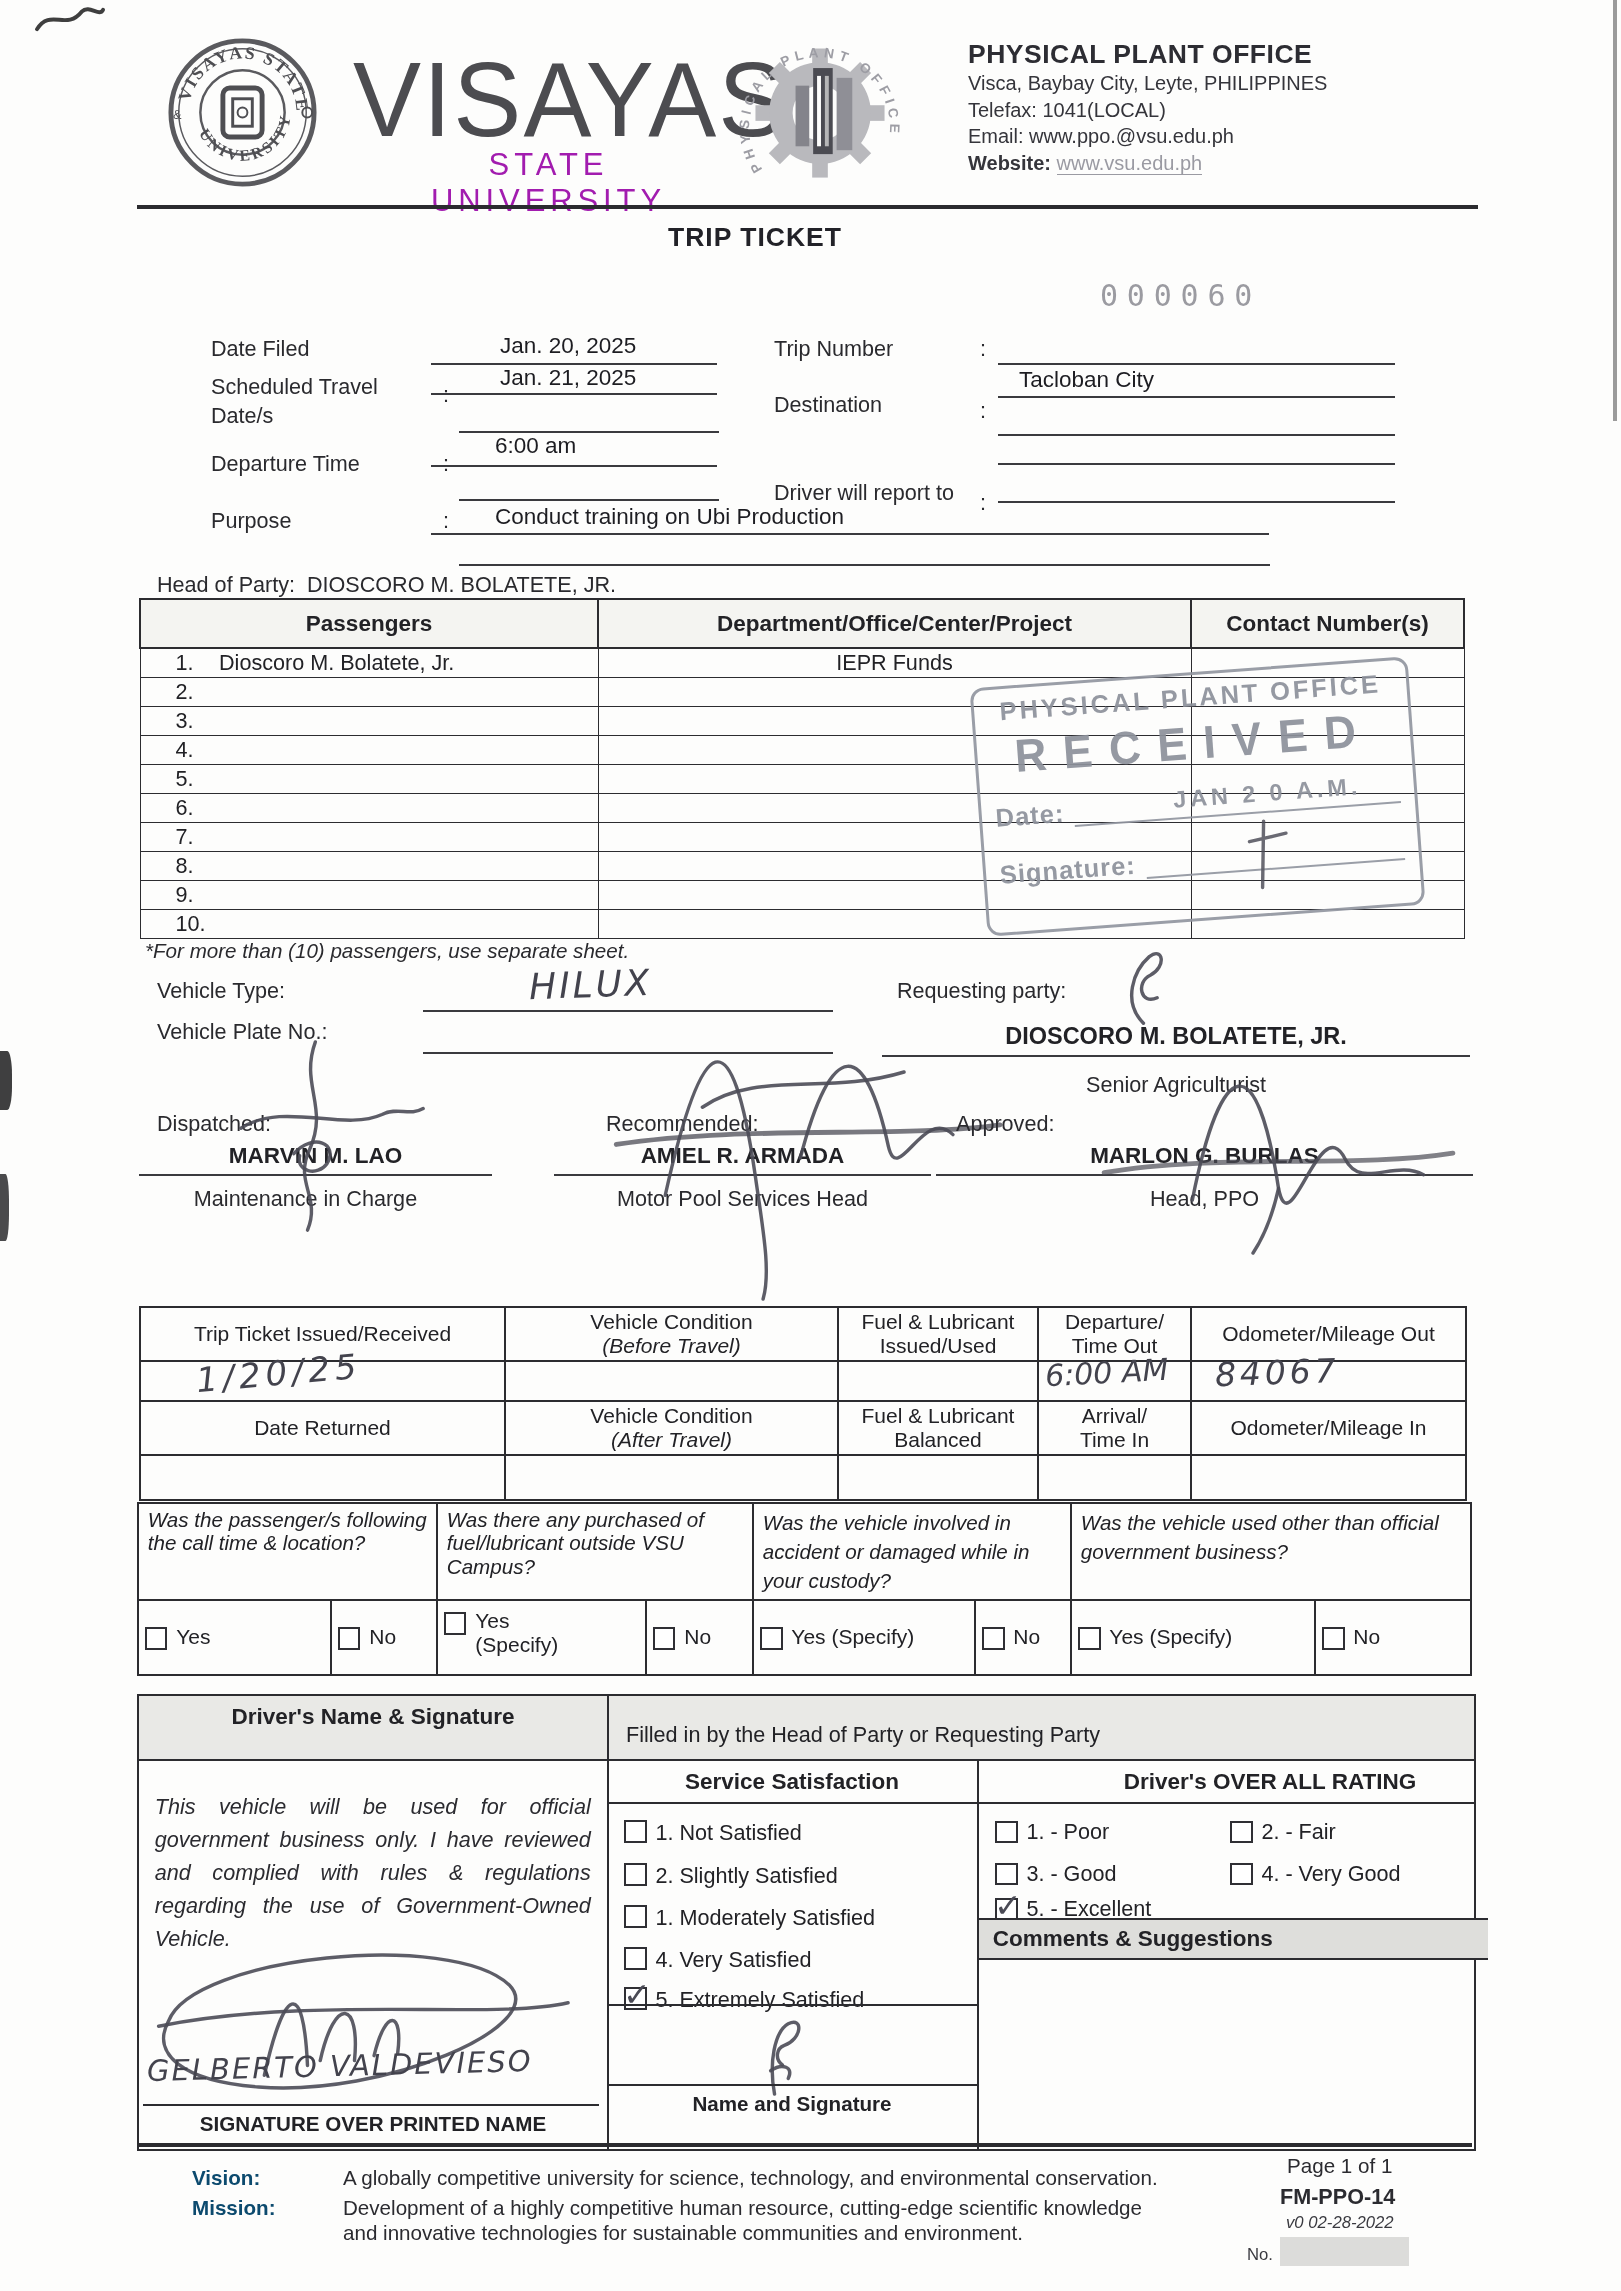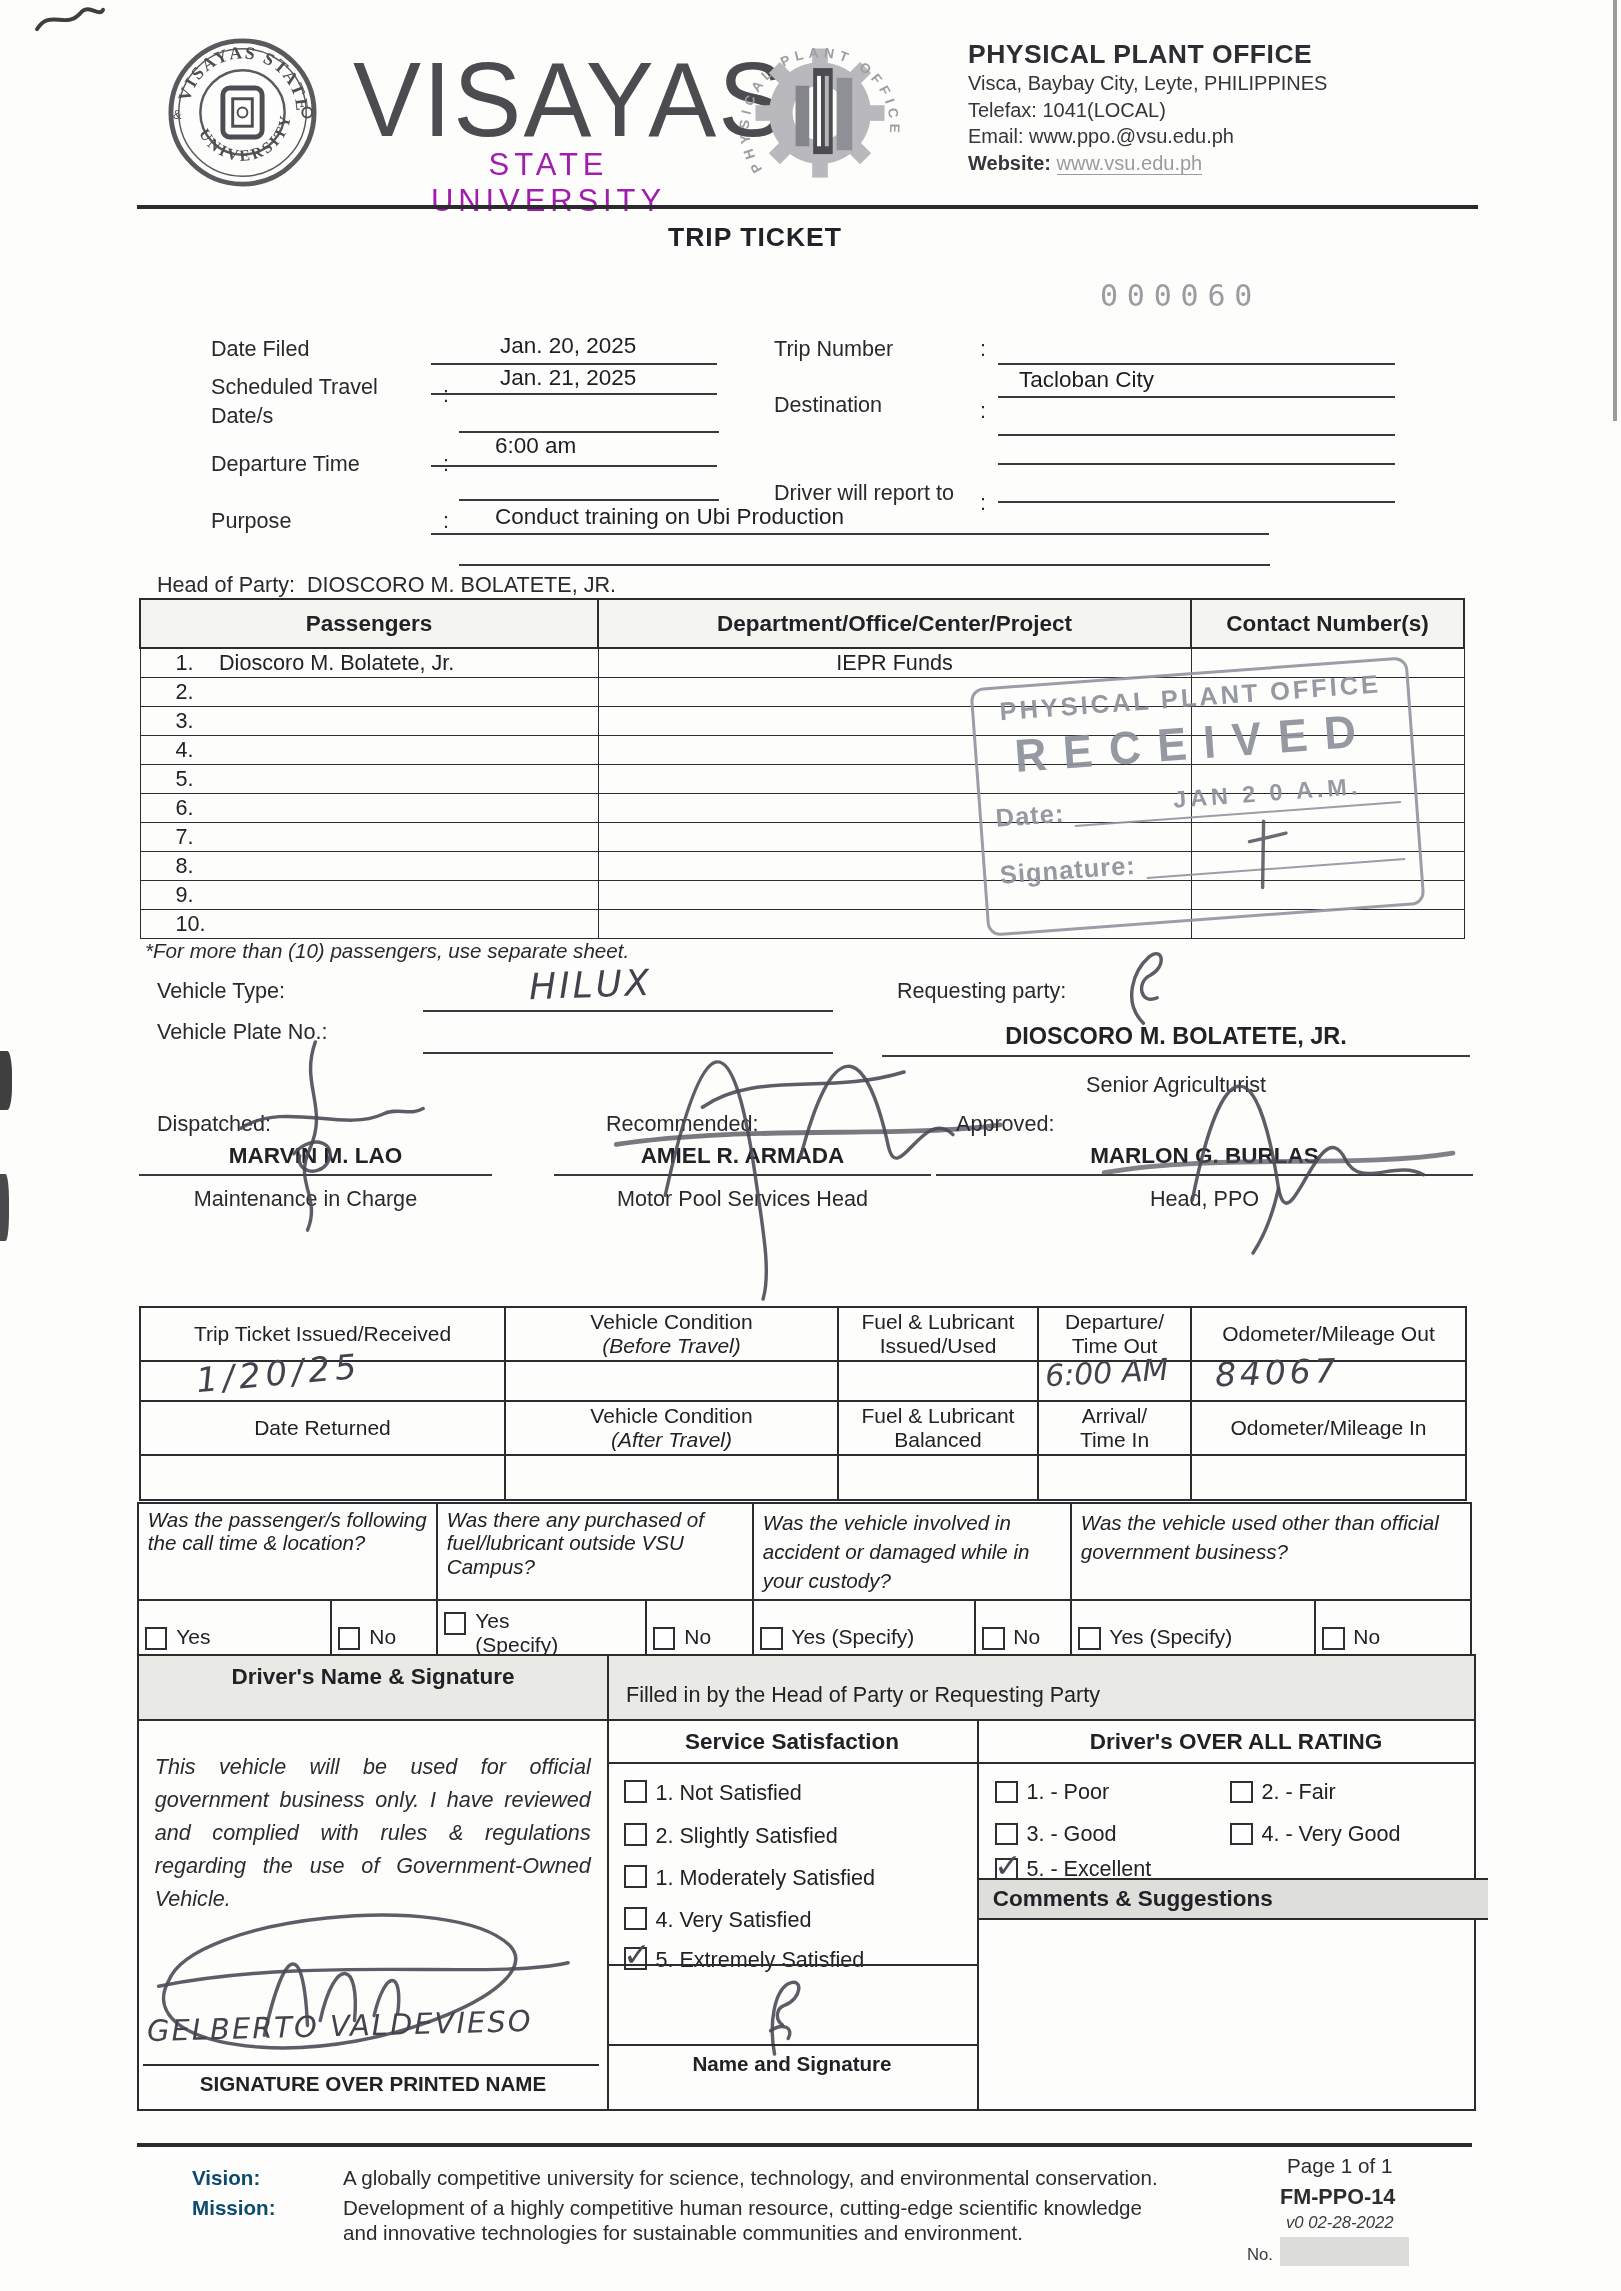--- a/index.html
+++ b/index.html
@@ -59,21 +59,21 @@
   .qtable{width:1333px;}
   .qtable td{border:2px solid #2c2c30;vertical-align:top;}
   .qtable .qcell{font-size:20.6px;font-style:italic;padding:3.9px 8.8px;line-height:23.5px;height:63px;}
   .qtable .ccell{height:65px;vertical-align:middle;padding:3.9px 5.9px;font-size:21px;}
   .cb{display:inline-block;width:18.6px;height:18.6px;border:2px solid #2f2f34;background:#fff;
       vertical-align:middle;margin-right:8.8px;position:relative;flex:none;}
   .cb.checked::after{content:"✓";position:absolute;left:-2.9px;top:-13.7px;font-size:33px;color:#4a4a55;
       font-family:"DejaVu Sans",sans-serif;}
 
   
-  .dtable{width:1335px;height:453px;border:2.9px solid #2c2c30;}
+  .dtable{width:1335px;height:453px;border:2.9px solid #2c2c30;margin-top:40px;}
   .dvline{position:absolute;width:2px;background:#2c2c30;}
   .dhline{position:absolute;height:2px;background:#2c2c30;}
   .dhead{background:#e9e9e6;}
   .sub-h{font-size:22.5px;font-weight:bold;text-align:center;}
   .svc-item{position:absolute;display:flex;align-items:flex-start;font-size:21.6px;}
   .rat-item{position:absolute;display:flex;align-items:center;font-size:21.6px;}
   .statement{font-size:21.6px;font-style:italic;line-height:33px;text-align:justify;color:#2b2b30;}
   .cap{font-size:20.6px;font-weight:bold;text-align:center;}
   .comments-band{background:#dededb;border-top:2px solid #2c2c30;border-bottom:2px solid #2c2c30;
       font-size:22.5px;font-weight:bold;display:flex;align-items:center;padding-left:13.7px;}
@@ -465,21 +465,21 @@
     <div class="abs dhead" style="left:0;top:0;width:468px;height:63px;"></div>
     <div class="abs dhead" style="left:468px;top:0;width:867px;height:63px;"></div>
     <div class="dhline" style="left:0;top:63px;width:1335px;"></div>
     <div class="dvline" style="left:468px;top:0;height:453px;"></div>
     <div class="dvline" style="left:838px;top:63px;height:390px;"></div>
 
     <div class="abs sub-h" style="left:0;top:7.8px;width:468px;">Driver's Name &amp; Signature</div>
     <div class="abs" style="left:487px;top:25.5px;font-size:21.6px;">Filled in by the Head of Party or Requesting Party</div>
 
     <div class="abs sub-h" style="left:468px;top:73px;width:370px;">Service Satisfaction</div>
-    <div class="abs sub-h" style="left:808px;top:73px;width:578px;">Driver's OVER ALL RATING</div>
+    <div class="abs sub-h" style="left:842px;top:73px;width:578px;">Driver's OVER ALL RATING</div>
     <div class="dhline" style="left:468px;top:106px;width:867px;"></div>
 
     <div class="abs statement" style="left:15.7px;top:94px;width:436px;">This vehicle will be used for official government business only.  I have reviewed and complied with rules &amp; regulations regarding the use of Government-Owned Vehicle.</div>
 
     <div class="svc-item" style="left:485px;top:124px;">
         <span class="cb"></span>
         <span>1.  Not Satisfied</span>
       </div>
     <div class="svc-item" style="left:485px;top:167px;">
         <span class="cb"></span>

